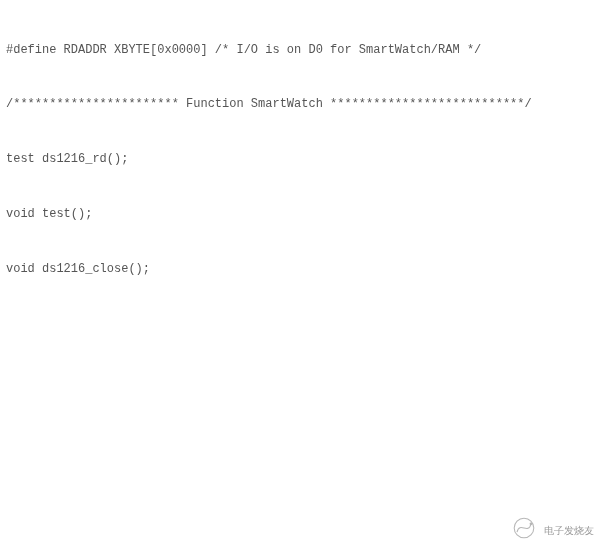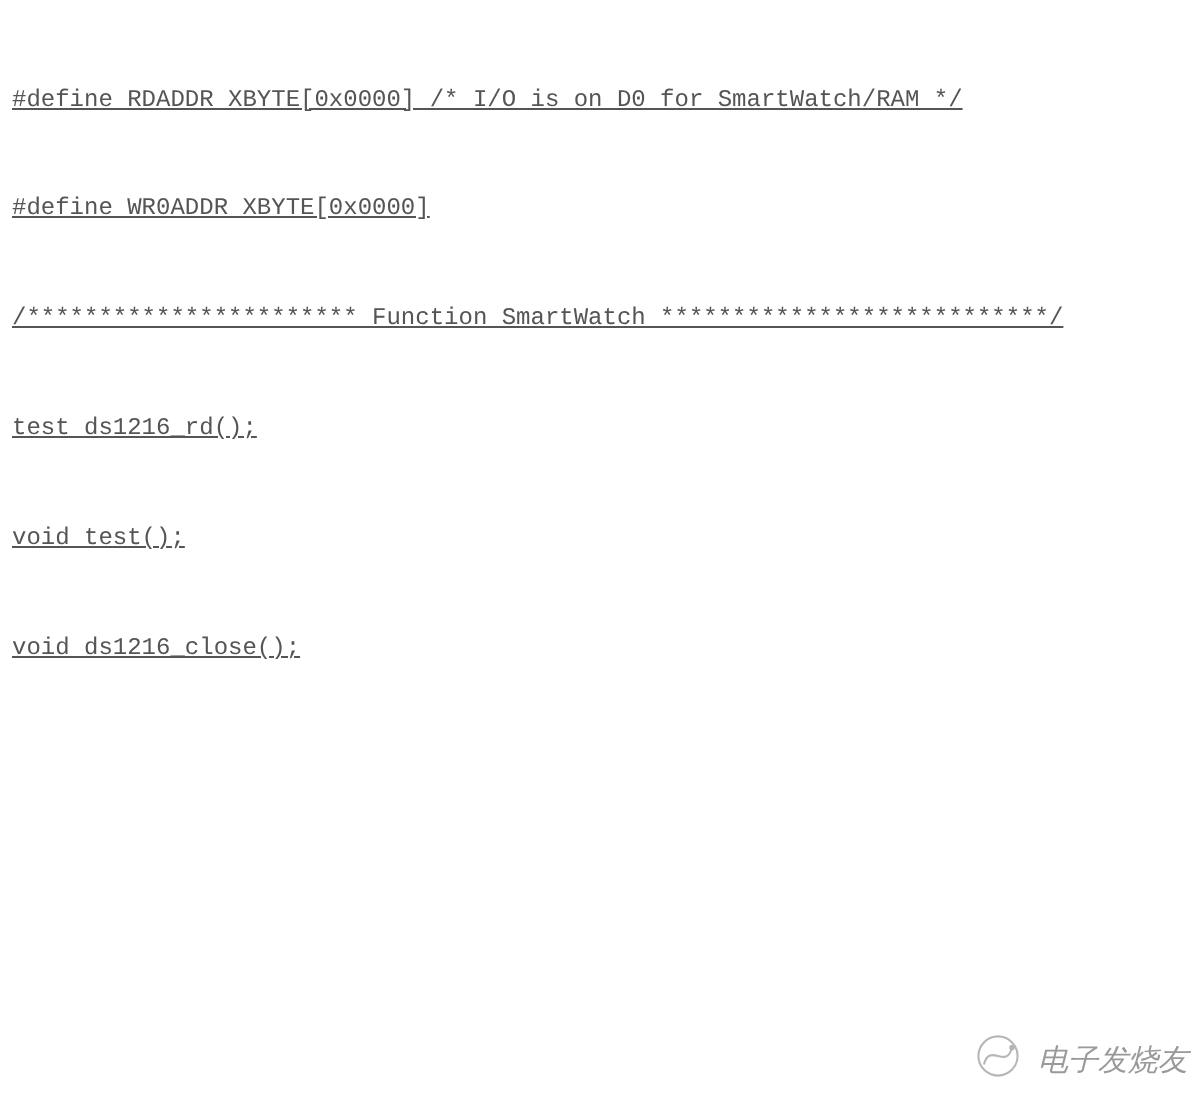--- a/index.html
+++ b/index.html
@@ -14,52 +14,49 @@
     }
     .code-container {
       padding: 4px 6px;
       font-size: 12px;
       line-height: 18.3px;
       color: #555;
       white-space: pre;
     }
     .code-line {
       display: block;
-      text-decoration: underline;
     }
     .watermark {
       position: absolute;
       right: 8px;
       bottom: 6px;
       display: flex;
       align-items: center;
       gap: 6px;
       opacity: 0.85;
       pointer-events: none;
     }
     .watermark-text {
       font-family: sans-serif;
-      font-size: 15px;
-      font-style: italic;
+      font-size: 10px;
       color: #888;
     }
     .watermark-icon svg {
       width: 28px;
       height: 28px;
       stroke: #aaa;
       fill: none;
       stroke-width: 1.5;
     }
   </style>
 </head>
 <body>
 
 <div class="code-container">
   <span class="code-line">#define RDADDR XBYTE[0x0000] /* I/O is on D0 for SmartWatch/RAM */</span>
-  <span class="code-line">#define WR0ADDR XBYTE[0x0000]</span>
   <span class="code-line">/*********************** Function SmartWatch ***************************/</span>
   <span class="code-line">test ds1216_rd();</span>
   <span class="code-line">void test();</span>
   <span class="code-line">void ds1216_close();</span>
   
   
   
   
   
   

